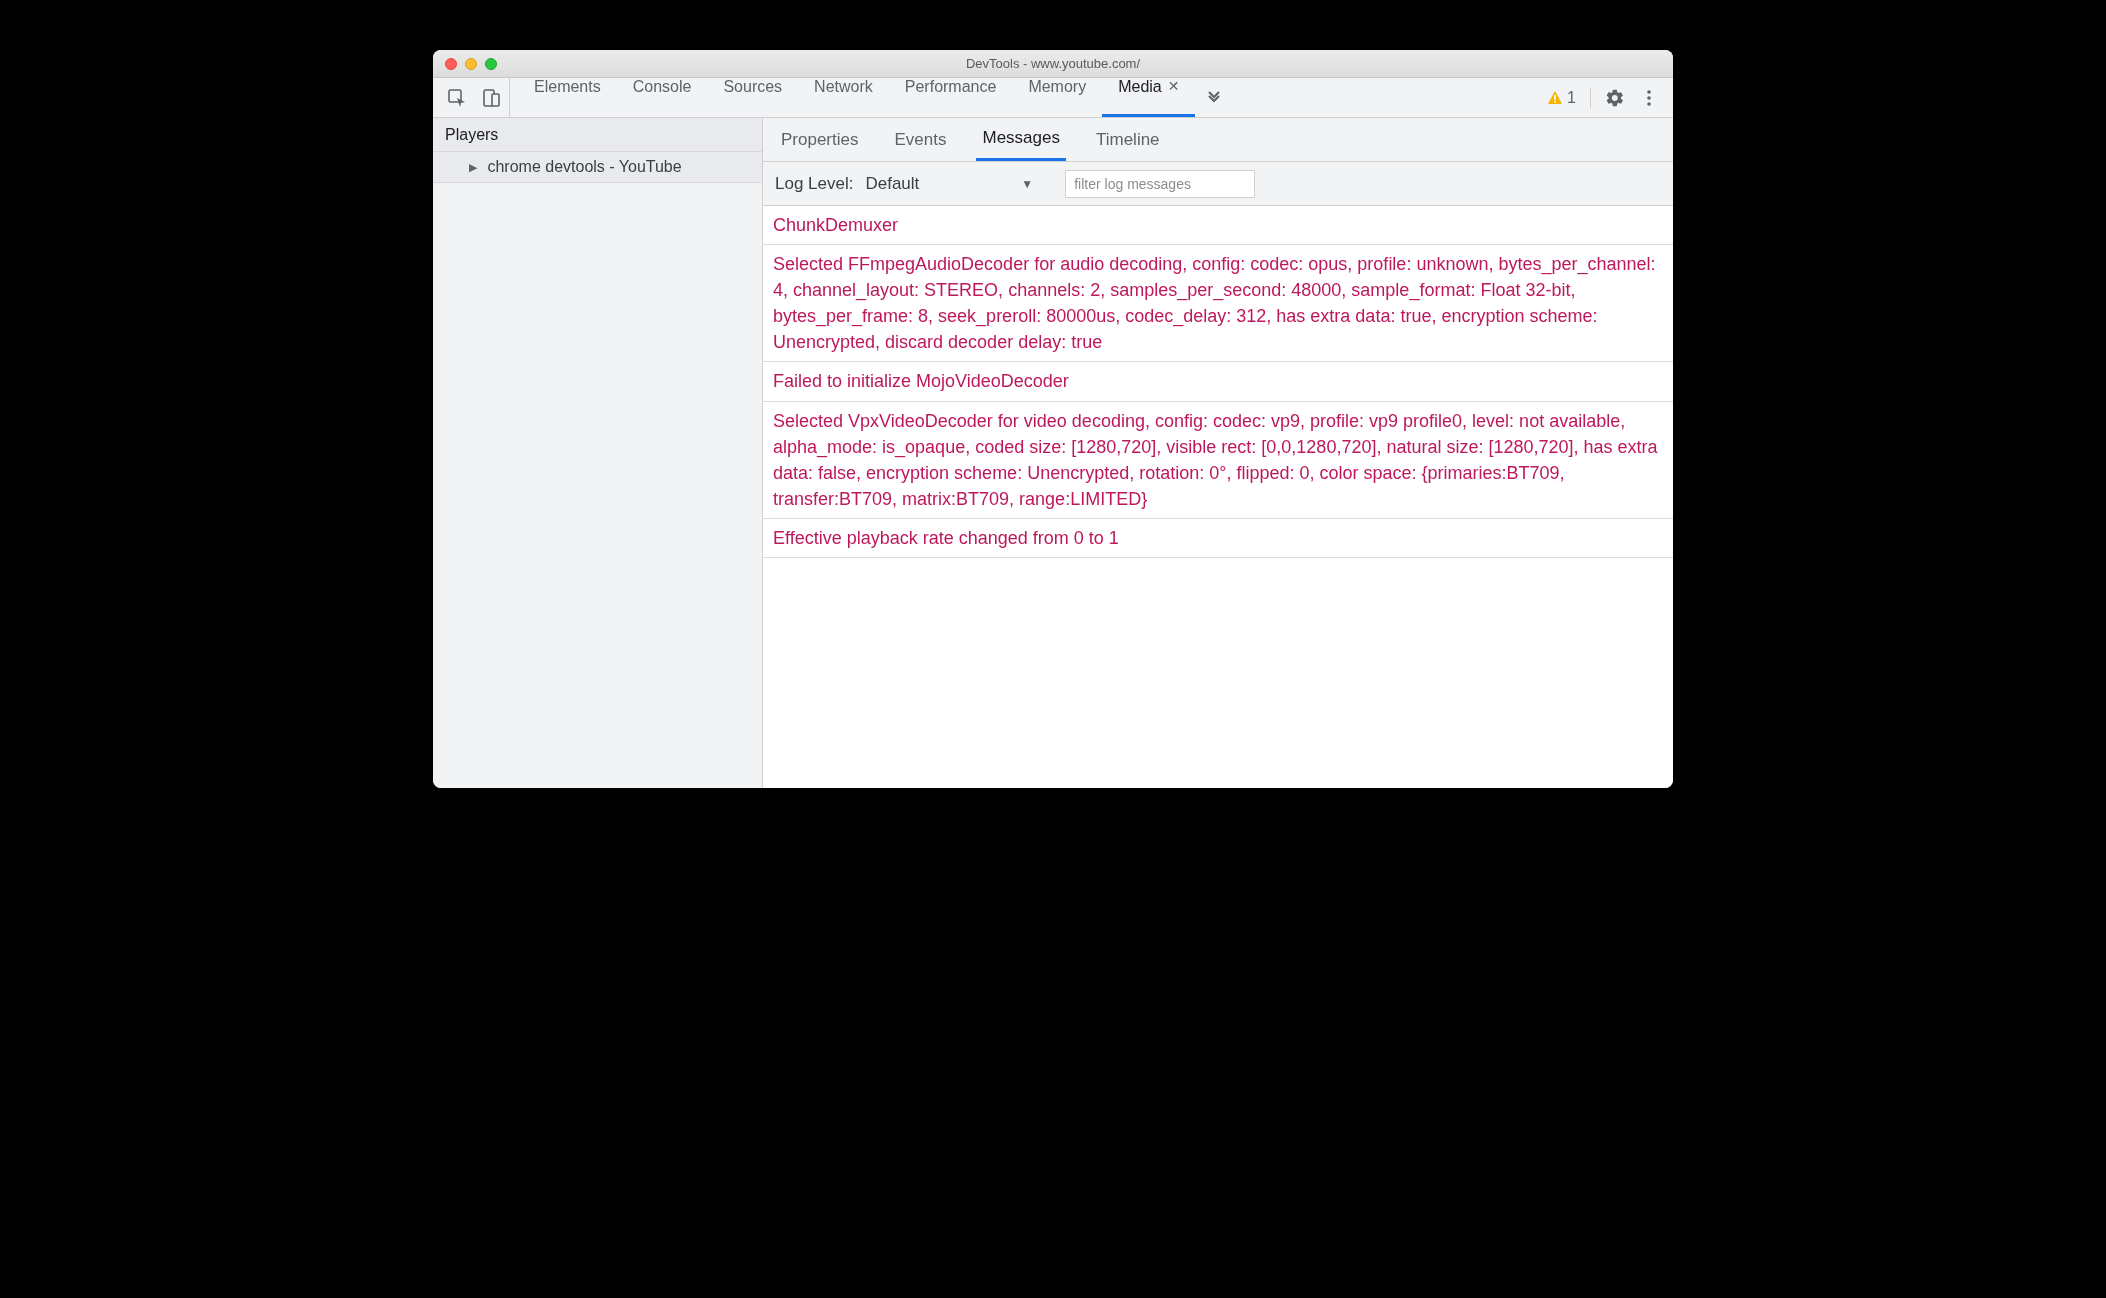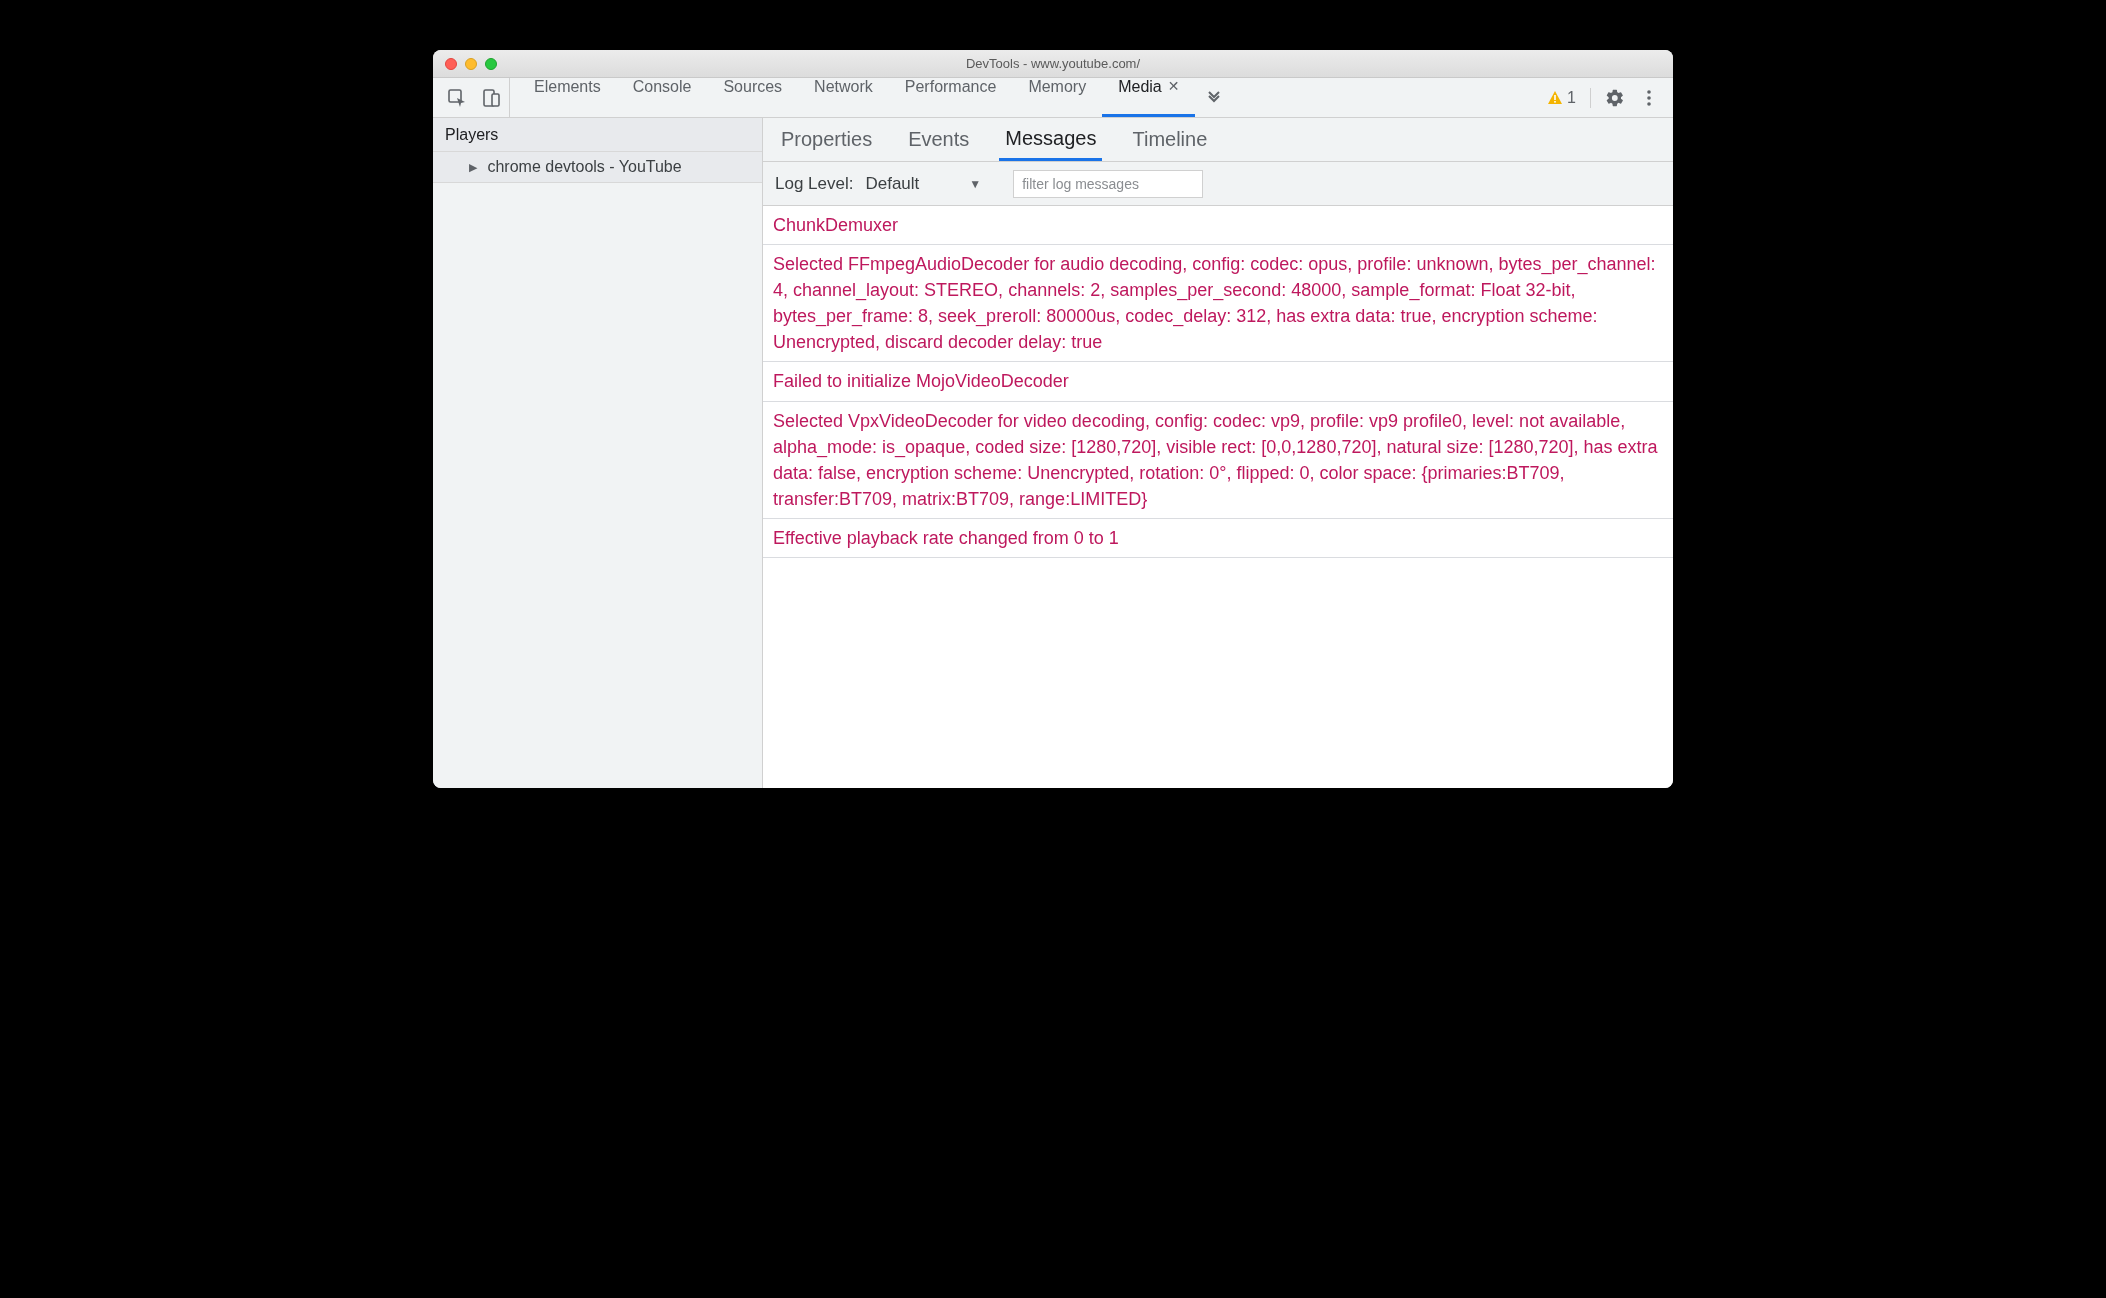--- a/index.html
+++ b/index.html
@@ -124,41 +124,41 @@
   .main { flex:1; display:flex; flex-direction:column; background:#fff; }
 
   .subtabs {
     height:44px;
     background:#f1f3f4;
     border-bottom:1px solid #d0d0d0;
     display:flex;
     align-items:center;
     padding-left:12px;
     gap:24px;
-    font-size:20px;
+    font-size:17px;
     color:#5f6368;
   }
   .subtab { height:100%; display:flex; align-items:center; padding:0 6px; }
   .subtab.active { color:#202124; border-bottom:3px solid #1a73e8; }
 
   .filterbar {
     height:44px;
     background:#f1f3f4;
     border-bottom:1px solid #d0d0d0;
     display:flex;
     align-items:center;
     padding-left:12px;
     gap:12px;
     font-size:17px;
     color:#3c4043;
   }
   .sel {
     display:flex;
     align-items:center;
-    gap:50px;
+    gap:102px;
     color:#3c4043;
   }
   .sel .caret { font-size:12px; color:#5f6368; }
   .filter-input {
     margin-left:20px;
     height:28px;
     padding:0 8px;
     font-size:14px;
     border:1px solid #d0d0d0;
     background:#fff;

